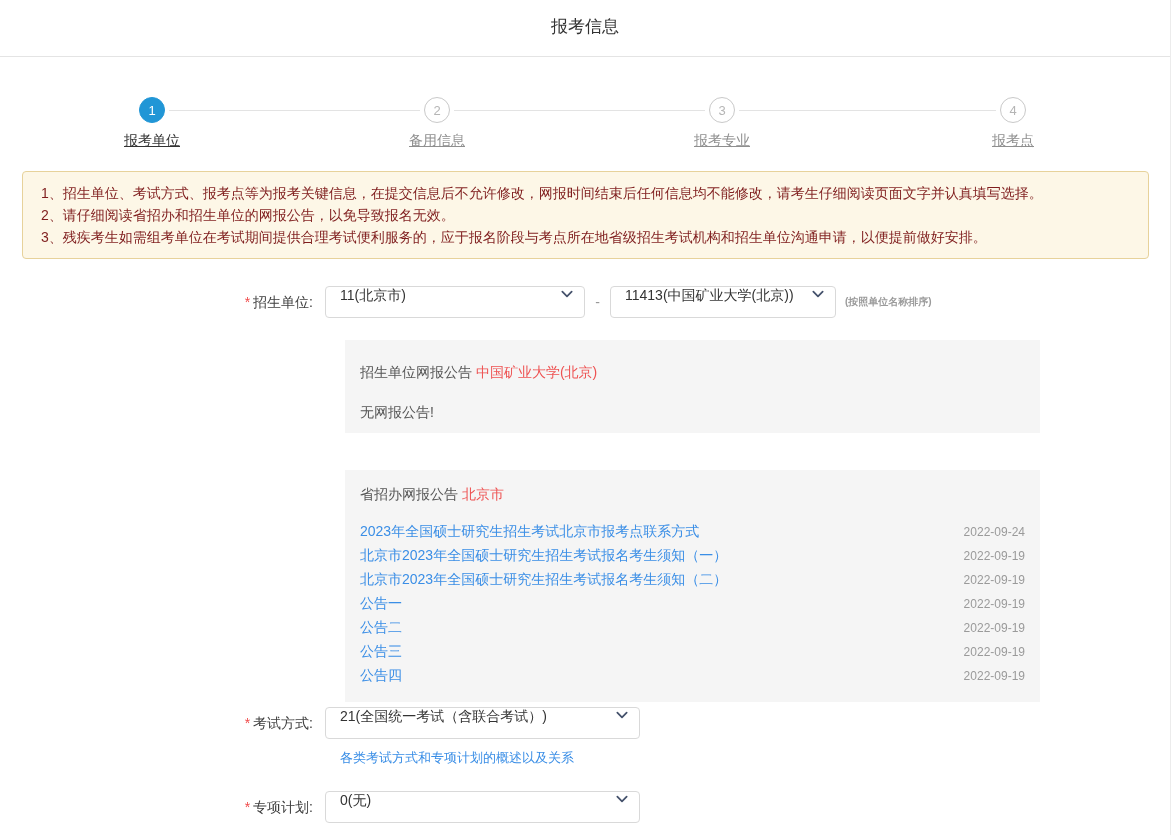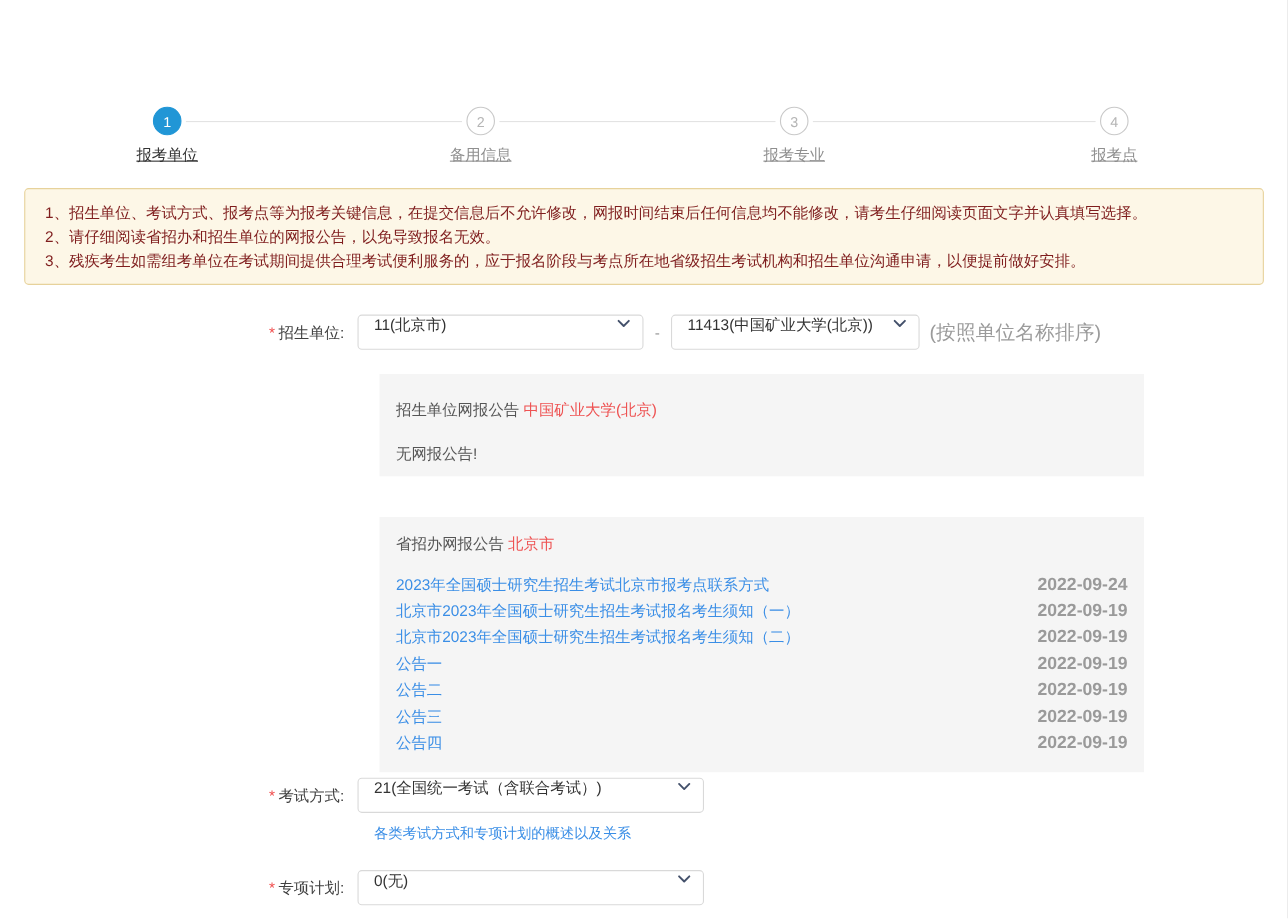--- a/index.html
+++ b/index.html
@@ -59,53 +59,54 @@
     display: flex; align-items: flex-start; justify-content: space-between;
     padding: 0 10px 0 14px; font-size: 14px; color: #333; cursor: pointer;
   }
   .dropdown .chev { display: flex; align-items: center; margin-left: 8px; }
   .row-unit-label   { top: 286px; }
   .dd-province      { top: 286px; left: 325px; width: 260px; }
   .dd-dash          { position: absolute; top: 286px; left: 585px; width: 25px; text-align: center;
                       line-height: 32px; color: #999; font-size: 14px; }
   .dd-school        { top: 286px; left: 610px; width: 226px; }
   .unit-hint        { position: absolute; top: 286px; left: 845px; line-height: 32px;
-                      font-size: 18px; color: #9b9b9b; }
+                      font-size: 10px; color: #9b9b9b; font-weight: bold; }
 
   .gray-box {
     position: absolute; left: 345px; width: 695px;
     background: #f5f5f5; padding: 0 15px; font-size: 14px; color: #555;
   }
   .box-unit-notice { top: 340px; height: 93px; padding-top: 22px; }
   .box-title { line-height: 20px; }
   .box-title .red-name { color: #ee5252; }
   .box-empty { margin-top: 20px; line-height: 20px; }
 
   .box-province-notice { top: 470px; height: 232px; padding-top: 14px; }
   .ann-list { margin-top: 16px; }
   .ann-row {
     height: 24px; display: flex; align-items: center; justify-content: space-between;
   }
   .ann-link { font-size: 14px; color: #3a8ee6; text-decoration: none; cursor: pointer; }
-  .ann-date { font-size: 16px; color: #9a9a9a; font-weight: bold; }
+  .ann-date { font-size: 12px; color: #9a9a9a; }
 
   .row-exam-label   { top: 707px; }
   .dd-exam          { top: 707px; left: 325px; width: 315px; }
   .exam-link {
     position: absolute; top: 749px; left: 340px;
     font-size: 13px; color: #3a8ee6; text-decoration: none; cursor: pointer;
   }
   .row-plan-label   { top: 791px; }
   .dd-plan          { top: 791px; left: 325px; width: 315px; }
 </style>
 </head>
 <body>
 
 <div class="page">
 
+  <div class="header">报考信息</div>
 
   <div class="steps">
     <div class="step-line line-1"></div>
     <div class="step-line line-2"></div>
     <div class="step-line line-3"></div>
 
     <div class="step active" style="left:152px">
       <div class="step-circle">1</div>
       <div class="step-label">报考单位</div>
     </div>

